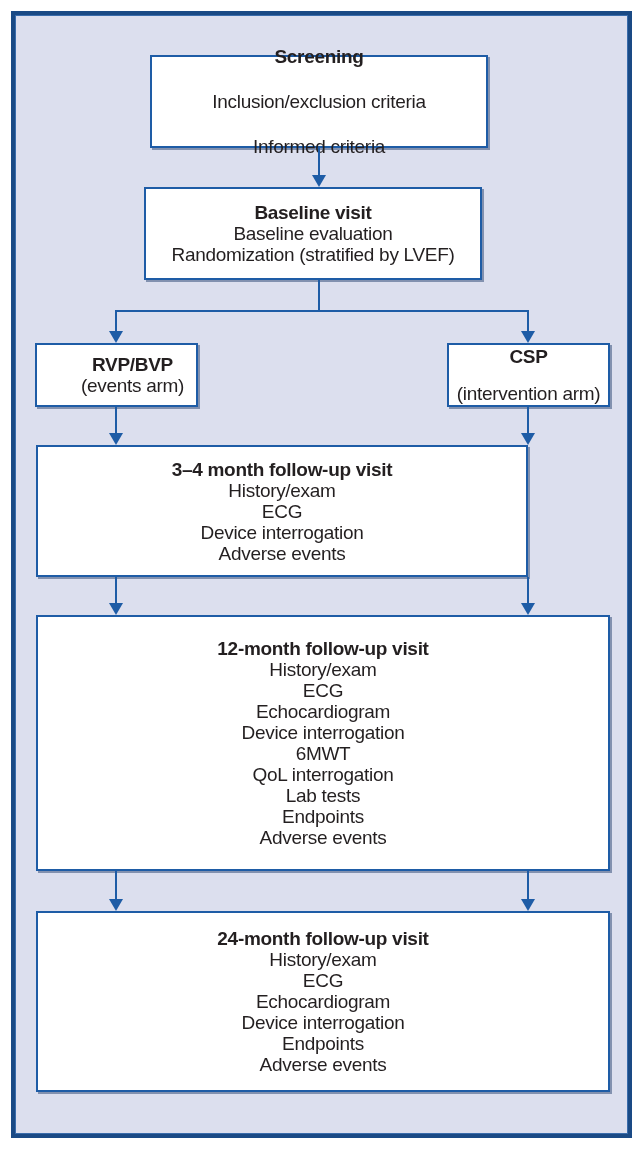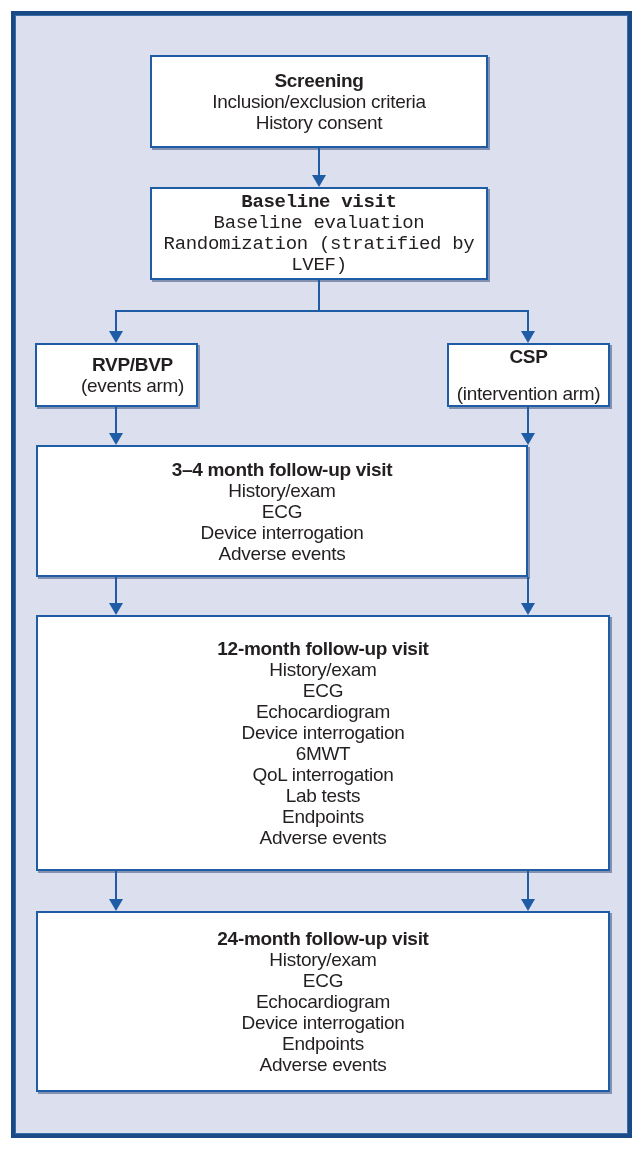--- a/index.html
+++ b/index.html
@@ -39,38 +39,38 @@
   .v-line { position: absolute; width: 2px; background: #1e5ca6; }
   .h-line { position: absolute; height: 2px; background: #1e5ca6; }
   .arrow-head {
     position: absolute;
     width: 0; height: 0;
     border-left: 7px solid transparent;
     border-right: 7px solid transparent;
     border-top: 12px solid #1e5ca6;
   }
   
-  .n-screening   { left: 150px; top: 55px;  width: 338px; height: 93px; }
-  .n-baseline    { left: 150px; top: 187px; width: 338px; height: 93px; font-family: Liberation Mono, monospace; }
+  .n-screening   { left: 150px; top: 55px;  width: 338px; height: 93px; gap: 24px; }
+  .n-baseline    { left: 144px; top: 187px; width: 338px; height: 93px; }
   .n-control     { left: 35px;  top: 343px; width: 163px; height: 64px; padding-left: 32px; }
   .n-intervention{ left: 447px; top: 343px; width: 163px; height: 64px; gap: 16px; }
   .n-fu34        { left: 36px;  top: 445px; width: 492px; height: 132px; }
   .n-fu12        { left: 36px;  top: 615px; width: 574px; height: 256px; text-align: right; }
   .n-fu24        { left: 36px;  top: 911px; width: 574px; height: 181px; }
 </style>
 </head>
 <body>
 
 <div class="canvas">
   <div class="frame"></div>
 
   <div class="node n-screening">
     <div class="title">Screening</div>
     <div>Inclusion/exclusion criteria</div>
-    <div>History consent</div>
+    <div>Informed criteria</div>
   </div>
 
   <div class="v-line" style="left:318px; top:148px; height:29px;"></div>
   <div class="arrow-head" style="left:312px; top:175px;"></div>
 
   <div class="node n-baseline">
     <div class="title">Baseline visit</div>
     <div>Baseline evaluation</div>
     <div>Randomization (stratified by LVEF)</div>
   </div>

